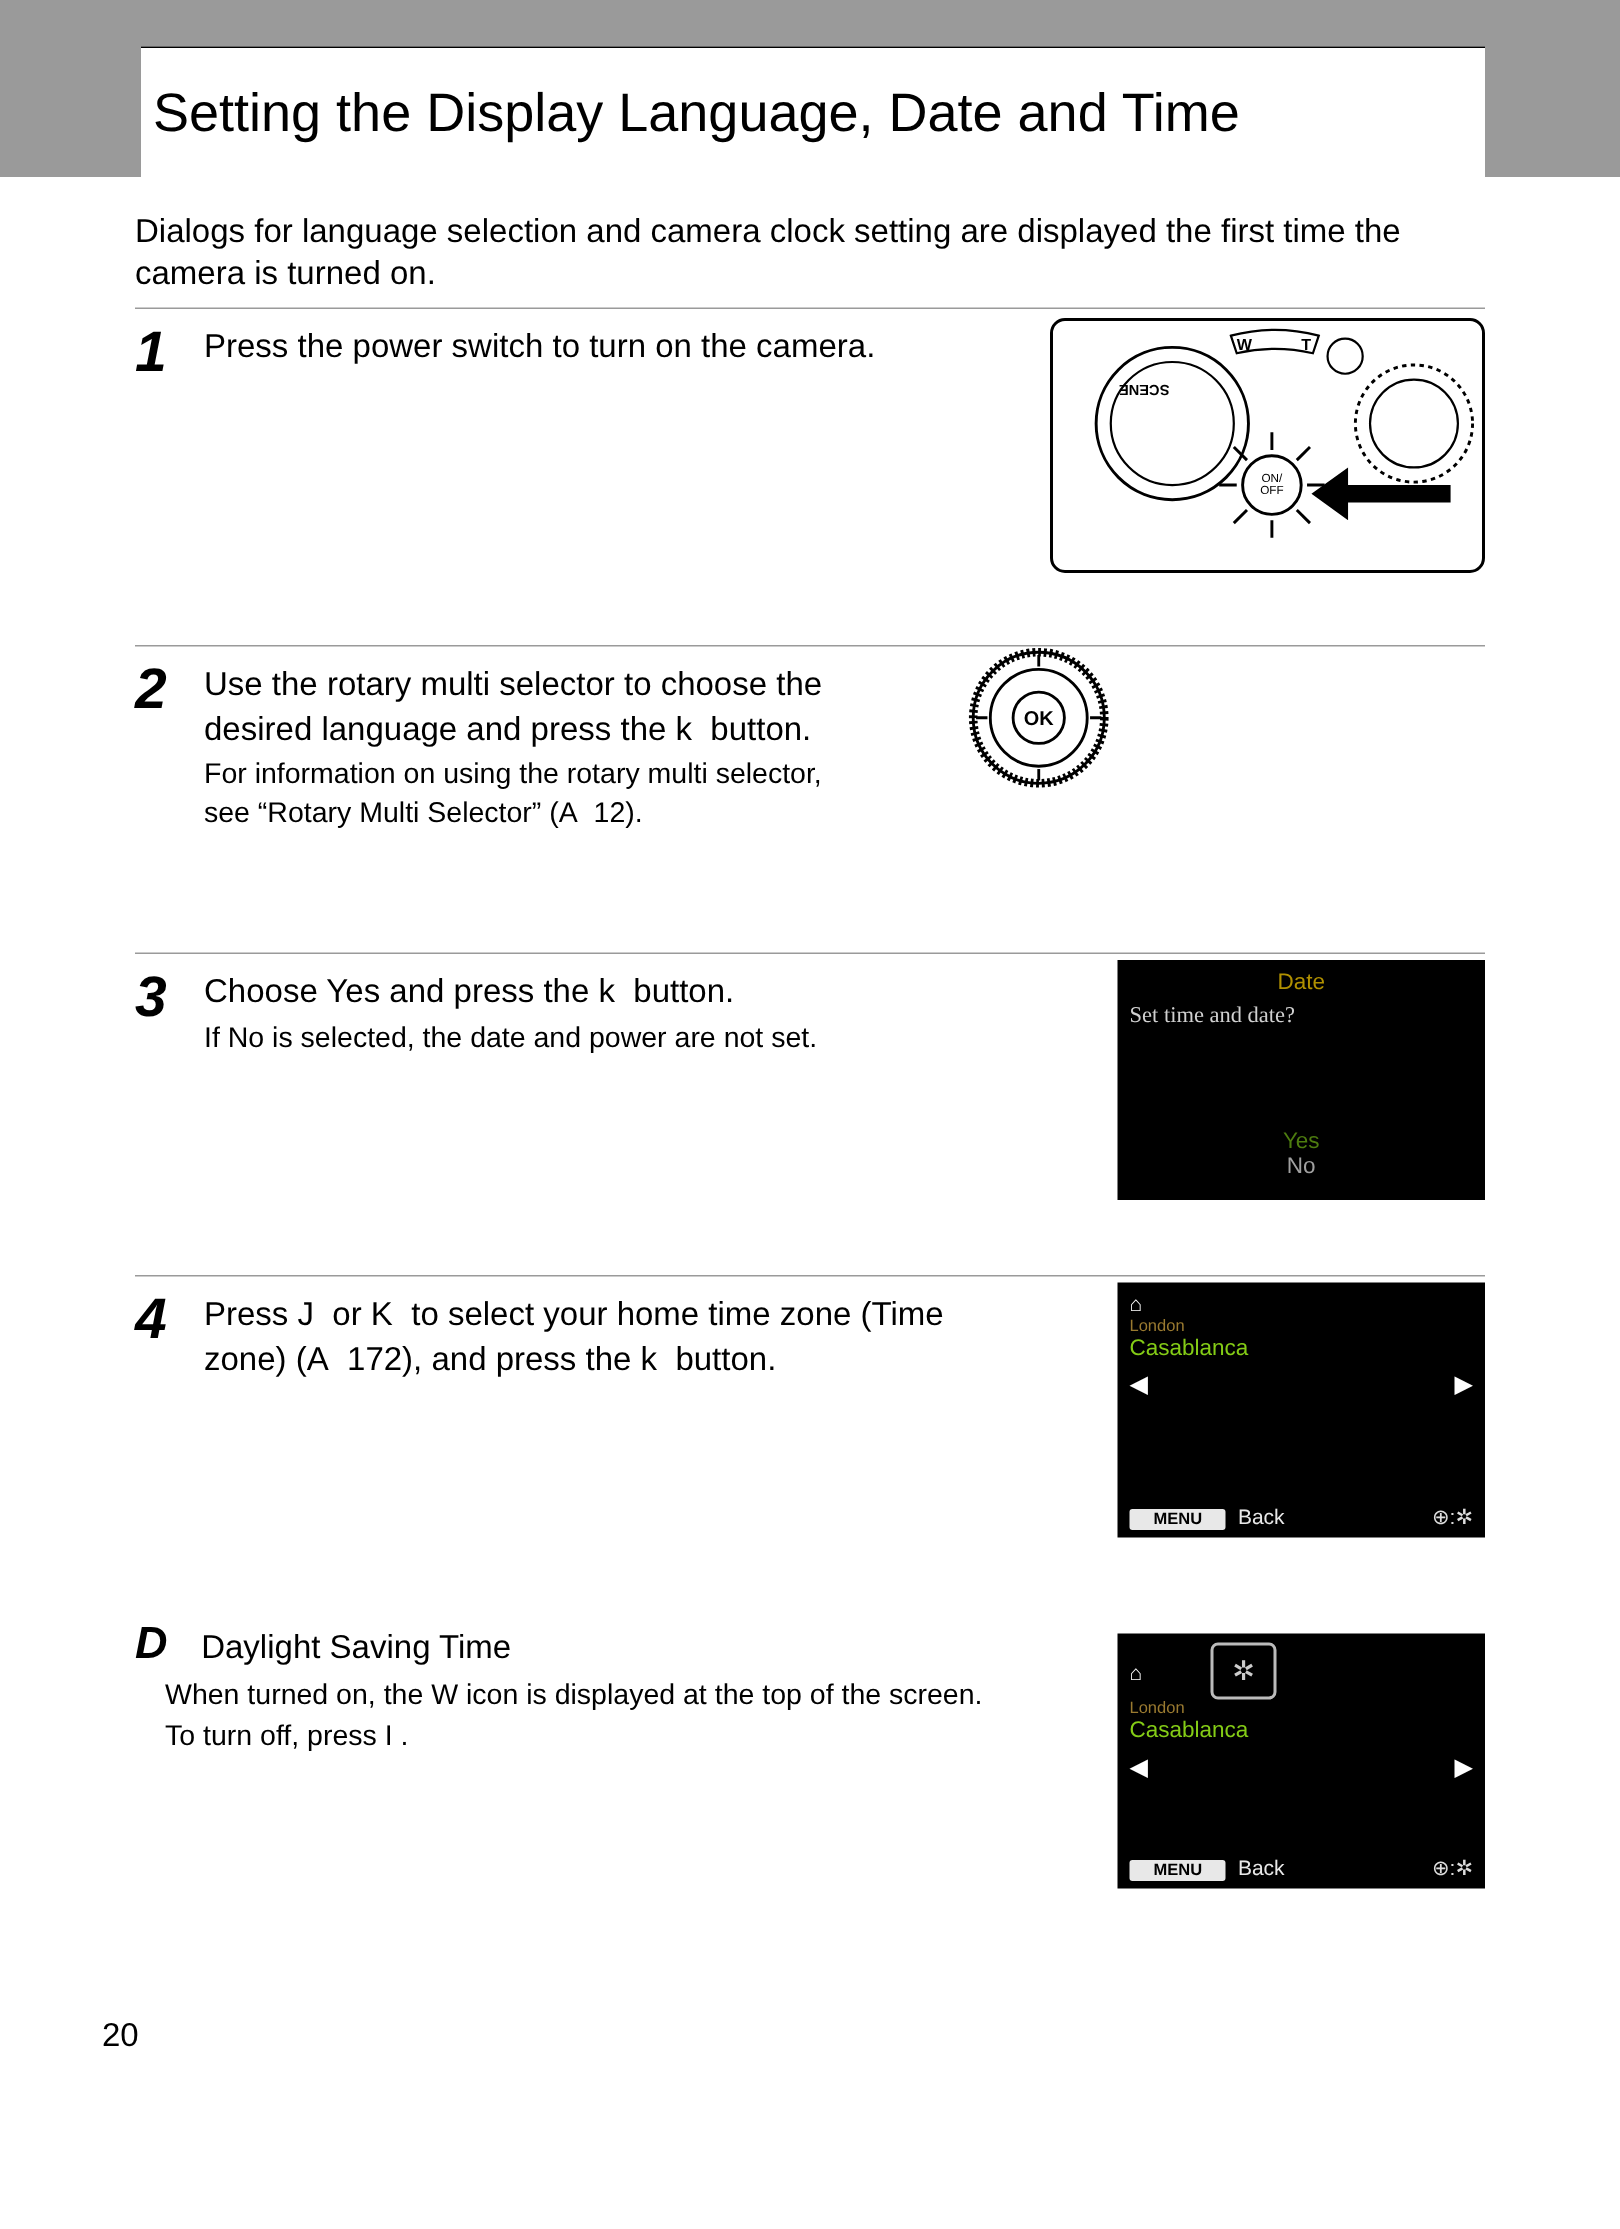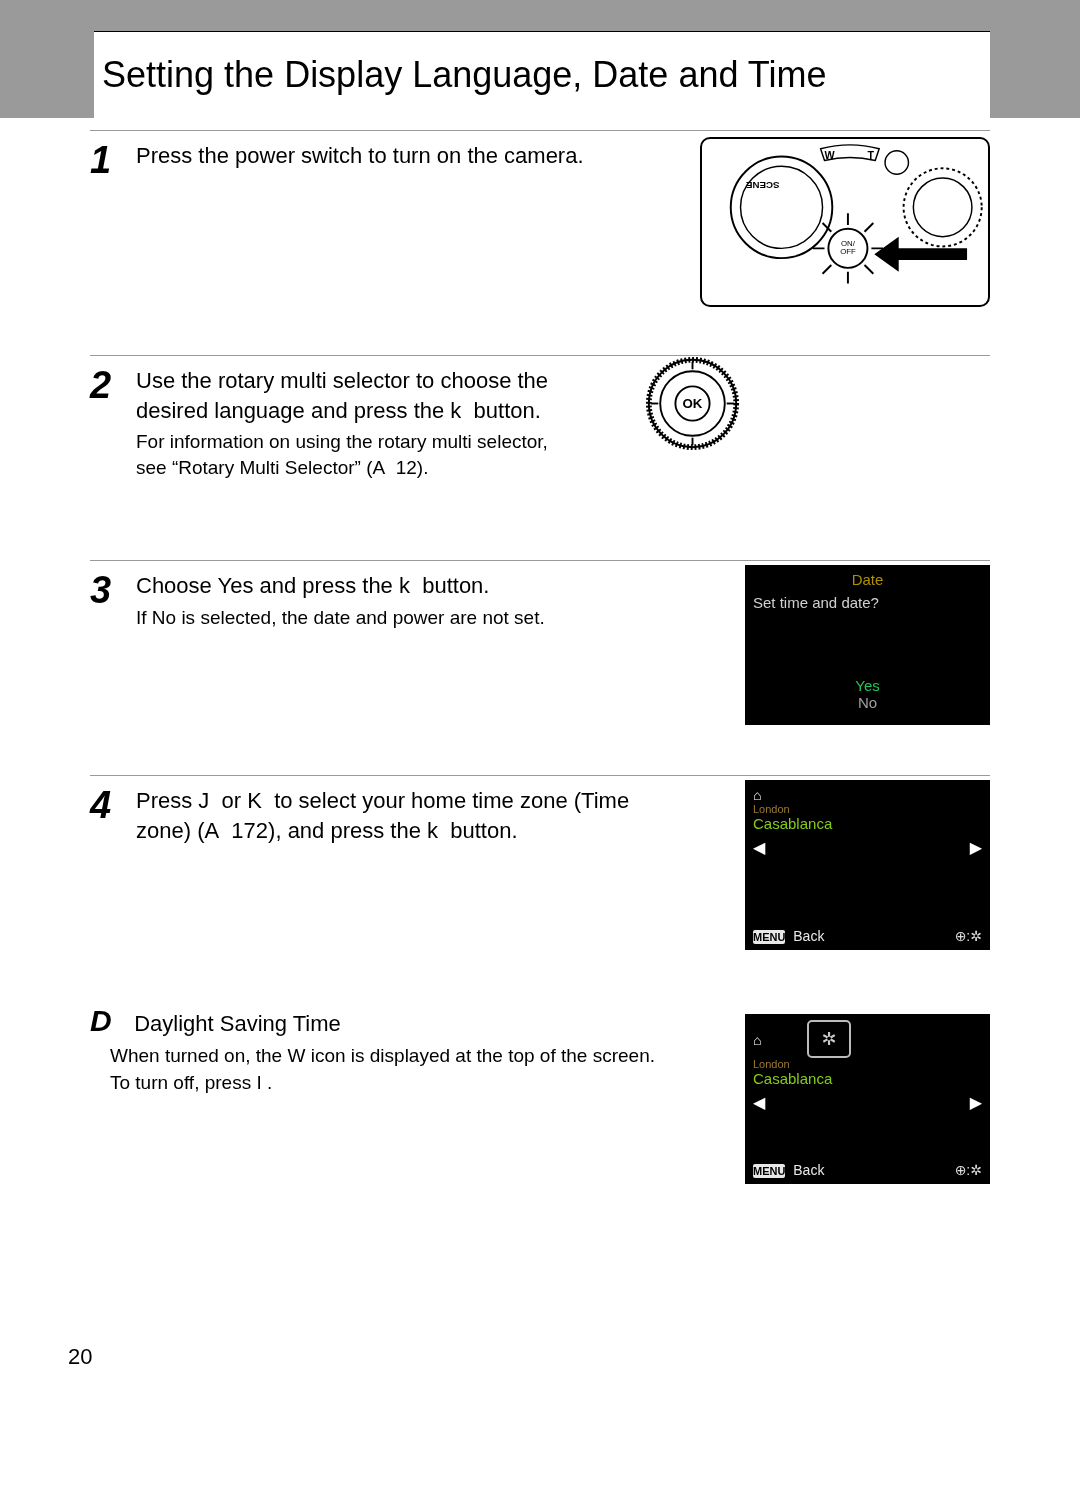--- a/index.html
+++ b/index.html
@@ -121,22 +121,23 @@
     height: 170px;
   }
   .lcd .lcd-title {
     color: #b09000;
     font-size: 15px;
     text-align: center;
   }
   .lcd .lcd-line {
     color: #e8e8e8;
     font-size: 15px;
-  }
-  .lcd .yes { color: #22c55e; }
+    font-family: Liberation Serif, serif;
+  }
+  .lcd .yes { color: #4d7c0f; }
   .lcd .no { color: #a0a0a0; }
   .lcd .home-icon {
     display: inline-block;
     width: 14px; height: 14px;
     color: #fff;
     font-size: 14px;
   }
   .lcd .city1 { color: #9a7a30; font-size: 11px; }
   .lcd .city2 { color: #84cc16; font-size: 15px; }
   .lcd .arrows {
@@ -154,21 +155,21 @@
     justify-content: space-between;
     align-items: center;
     color: #e8e8e8;
     font-size: 14px;
   }
   .lcd .menu-pill {
     background: #e8e8e8;
     color: #000;
     font-size: 11px;
     font-weight: bold;
-    padding: 1px 0;
+    padding: 1px 16px;
     border-radius: 2px;
     margin-right: 4px;
   }
   .lcd .dsicon {
     display: inline-flex;
     align-items: center;
     justify-content: center;
     width: 40px;
     height: 34px;
     border: 2px solid #bbb;
@@ -217,20 +218,21 @@
   <div class="header-band">
     <div class="header-inner">
       <div class="title-strip">
         <span>Setting the Display Language, Date and Time</span>
       </div>
     </div>
   </div>
 
   <div class="content">
 
+    <p class="intro">Dialogs for language selection and camera clock setting are displayed the first time the camera is turned on.</p>
 
     <div class="step" style="min-height:190px;">
       <div class="step-num">1</div>
       <div class="step-body" style="max-width:470px;">
         <span>Press the power switch to turn on the camera.</span>
       </div>
       <div class="illus-cameratop">
         <svg viewBox="0 0 290 170">
 
           <rect x="4" y="4" width="282" height="162" rx="8" fill="#fff" stroke="none"></rect>

